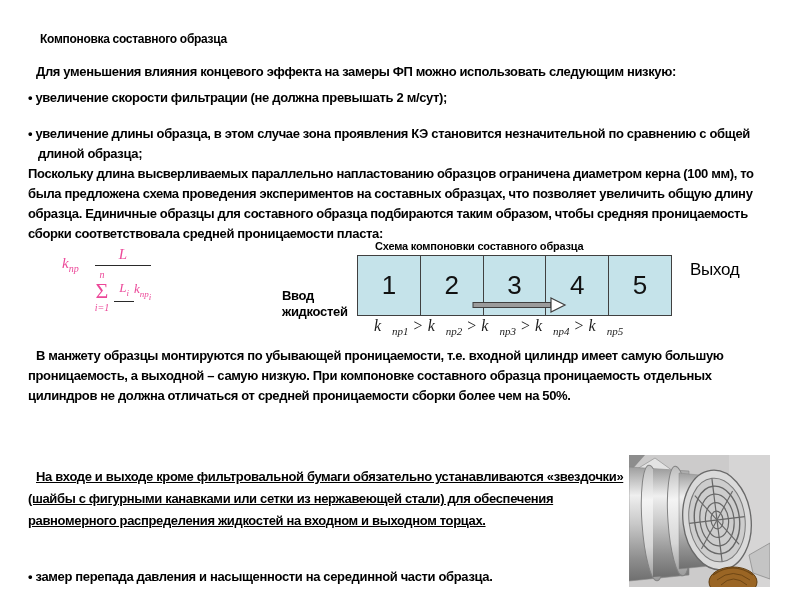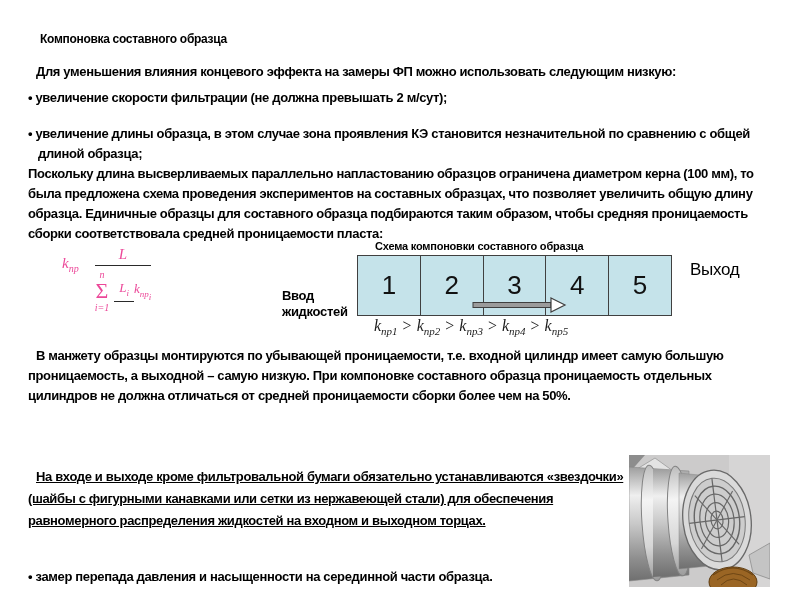--- a/index.html
+++ b/index.html
@@ -57,21 +57,21 @@
     flex:1;display:flex;align-items:center;justify-content:center;
     font-size:26px;font-weight:400;border-right:1px solid #404040;color:#111;
   }
   .sample-cell:last-child{border-right:none;}
   .flow-arrow{left:472px;top:296px;width:96px;height:18px;}
   .inequality{
     left:374px;top:317px;width:300px;
     font-family:"Liberation Serif",serif;font-style:italic;font-size:16px;color:#1c1c1c;
     white-space:nowrap;
   }
-  .inequality sub{font-size:11px;}
+  .inequality sub{font-size:11px;margin-left:11px;}
   .ineq-gt{margin:0 5px;font-style:normal;}
 
   
   .illustration{left:629px;top:455px;width:141px;height:132px;}
 </style>
 </head>
 <body>
 
 <h1 class="abs slide-title">Компоновка составного образца</h1>
 

